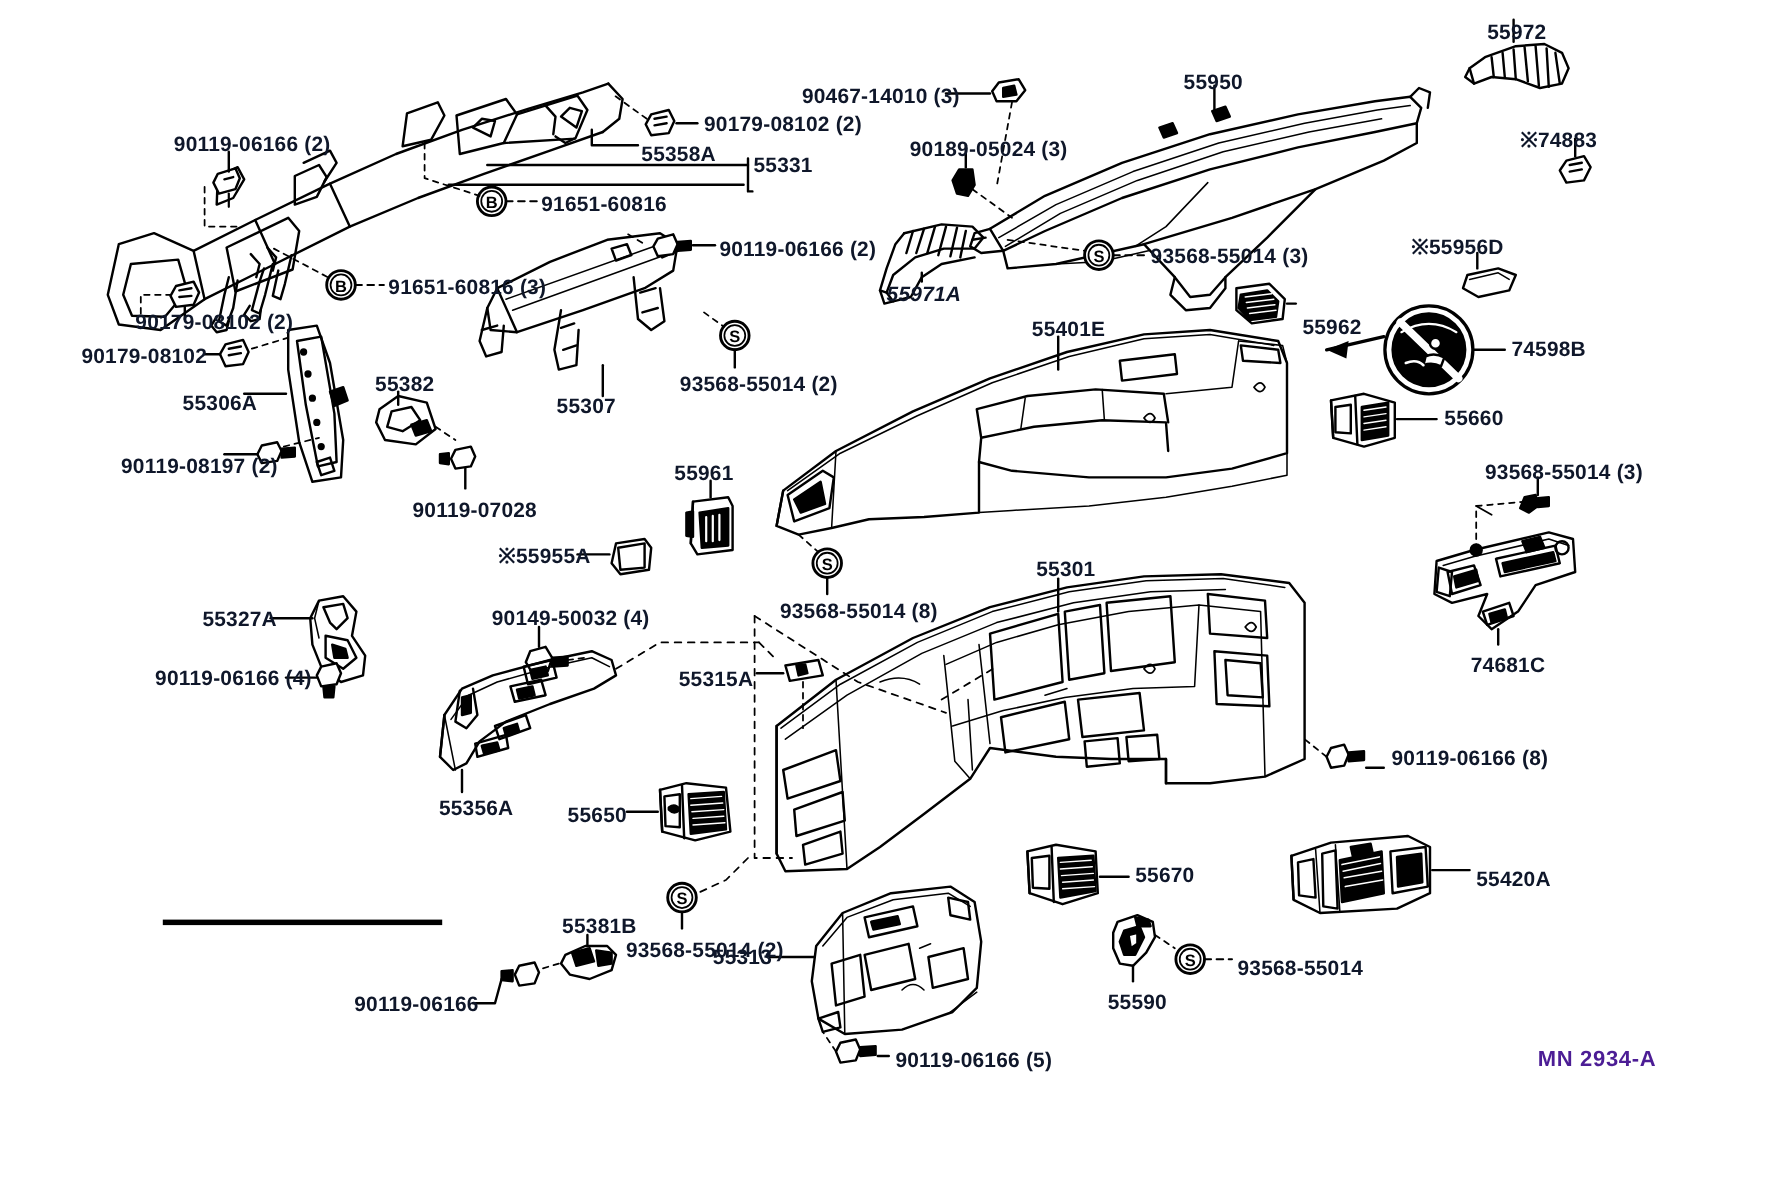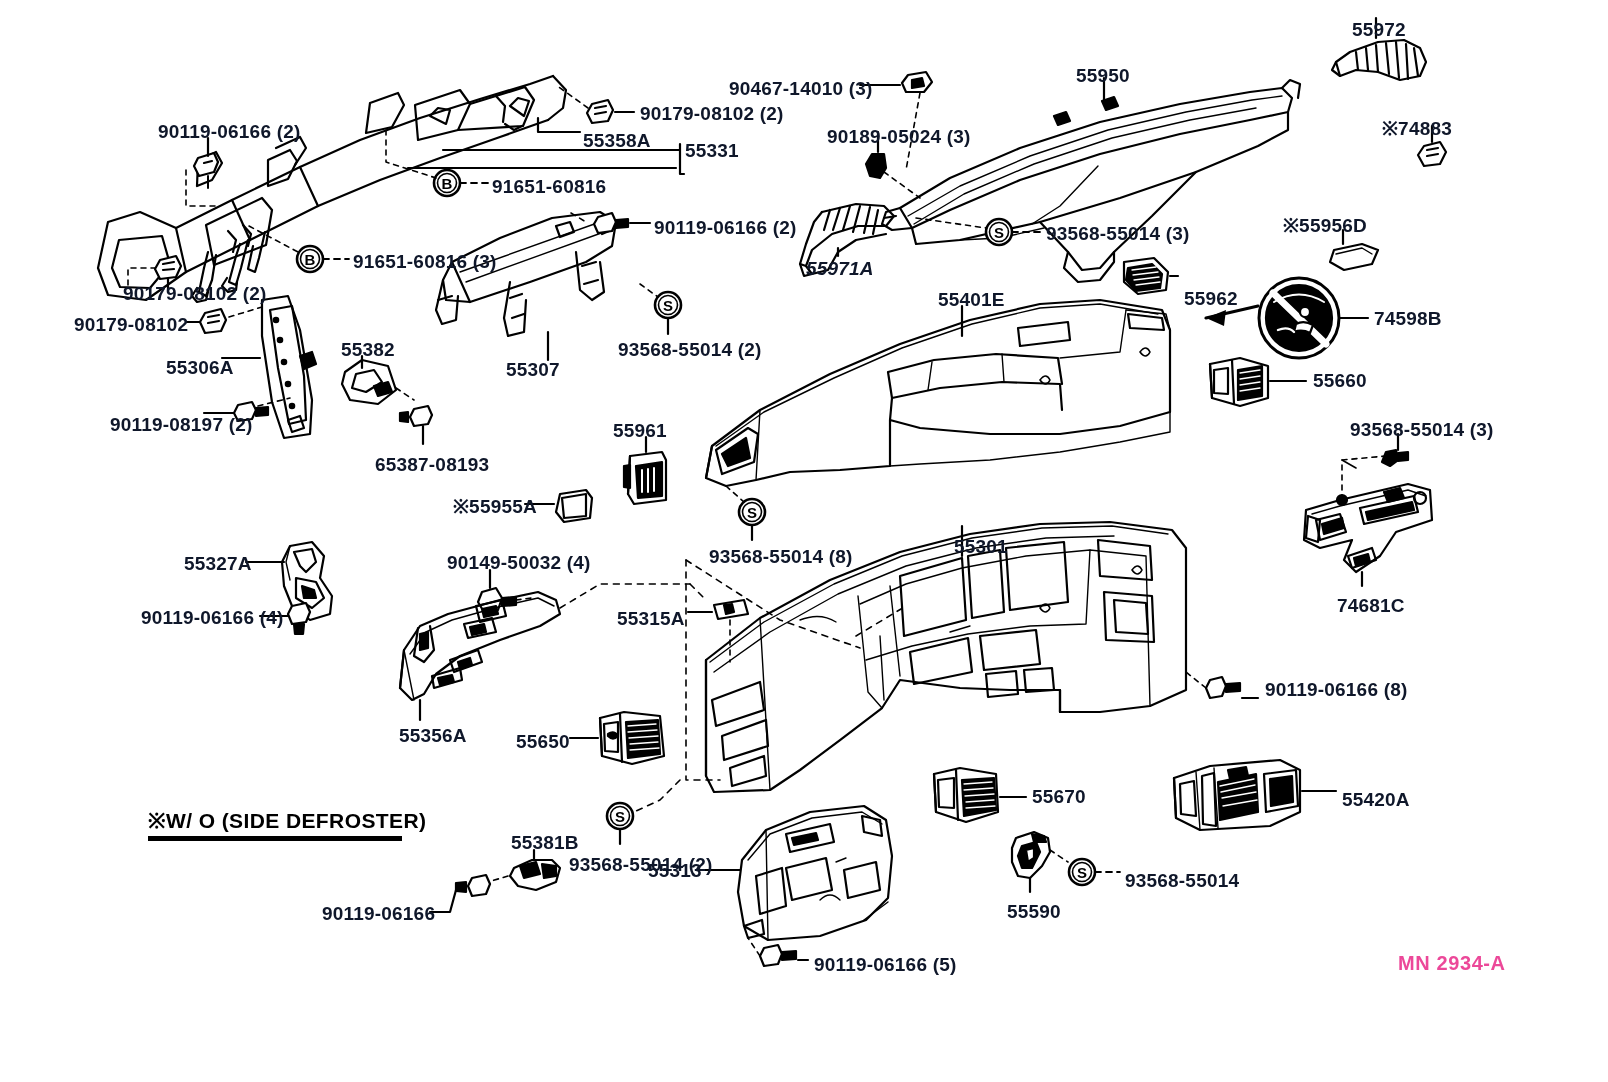--- a/index.html
+++ b/index.html
@@ -32,21 +32,21 @@
   .note-rule{
     position:absolute;
     background:#000;
     height:5px;
   }
   .sheetcode{
     position:absolute;
     font-weight:bold;
     font-size:20px;
     letter-spacing:0.6px;
-    color:#ec4899;
+    color:#4c1d95;
     white-space:nowrap;
   }
   svg.art{
     position:absolute;left:0;top:0;
     width:1608px;height:1082px;
     pointer-events:none;
   }
   .ast{font-size:19px;}
 </style>
 </head>
@@ -568,21 +568,21 @@
     <div class="lbl" style="left:640px;top:104px;">90179-08102 (2)</div>
     <div class="lbl" style="left:583px;top:131px;">55358A</div>
     <div class="lbl" style="left:685px;top:141px;">55331</div>
     <div class="lbl" style="left:492px;top:177px;">91651-60816</div>
     <div class="lbl" style="left:353px;top:252px;">91651-60816 (3)</div>
     <div class="lbl" style="left:123px;top:284px;">90179-08102 (2)</div>
     <div class="lbl" style="left:74px;top:315px;">90179-08102</div>
     <div class="lbl" style="left:166px;top:358px;">55306A</div>
     <div class="lbl" style="left:84px;top:415px;margin-left:26px;">90119-08197 (2)</div>
     <div class="lbl" style="left:341px;top:340px;">55382</div>
-    <div class="lbl" style="left:375px;top:455px;">65387-08193</div>
+    <div class="lbl" style="left:375px;top:455px;">90119-07028</div>
     <div class="lbl" style="left:654px;top:218px;">90119-06166 (2)</div>
     <div class="lbl" style="left:506px;top:360px;">55307</div>
     <div class="lbl" style="left:618px;top:340px;">93568-55014 (2)</div>
     <div class="lbl" style="left:729px;top:79px;">90467-14010 (3)</div>
     <div class="lbl" style="left:827px;top:127px;">90189-05024 (3)</div>
     <div class="lbl" style="left:1076px;top:66px;">55950</div>
     <div class="lbl" style="left:1046px;top:224px;">93568-55014 (3)</div>
     <div class="lbl" style="left:806px;top:259px;font-style:italic;">55971A</div>
     <div class="lbl" style="left:1352px;top:20px;">55972</div>
 
@@ -597,41 +597,38 @@
     <div class="lbl" style="left:1374px;top:309px;">74598B</div>
     <div class="lbl" style="left:1313px;top:371px;">55660</div>
     <div class="lbl" style="left:938px;top:290px;">55401E</div>
     <div class="lbl" style="left:613px;top:421px;">55961</div>
 
     <div class="lbl" style="left:453px;top:497px;">
       <span class="ast">※</span><span>55955A</span>
     </div>
 
     <div class="lbl" style="left:709px;top:547px;">93568-55014 (8)</div>
-    <div class="lbl" style="left:942px;top:537px;margin-left:12px;">55301</div>
+    <div class="lbl" style="left:942px;top:509px;">55301</div>
     <div class="lbl" style="left:1350px;top:420px;">93568-55014 (3)</div>
     <div class="lbl" style="left:1337px;top:596px;">74681C</div>
     <div class="lbl" style="left:184px;top:554px;">55327A</div>
     <div class="lbl" style="left:141px;top:608px;">90119-06166 (4)</div>
     <div class="lbl" style="left:447px;top:553px;">90149-50032 (4)</div>
     <div class="lbl" style="left:617px;top:609px;">55315A</div>
     <div class="lbl" style="left:399px;top:726px;">55356A</div>
     <div class="lbl" style="left:516px;top:732px;">55650</div>
     <div class="lbl" style="left:1265px;top:680px;">90119-06166 (8)</div>
     <div class="lbl" style="left:1032px;top:787px;">55670</div>
     <div class="lbl" style="left:1342px;top:790px;">55420A</div>
     <div class="lbl" style="left:511px;top:833px;">55381B</div>
     <div class="lbl" style="left:569px;top:855px;">93568-55014 (2)</div>
     <div class="lbl" style="left:648px;top:861px;">55313</div>
     <div class="lbl" style="left:1125px;top:871px;">93568-55014</div>
     <div class="lbl" style="left:1007px;top:902px;">55590</div>
     <div class="lbl" style="left:322px;top:904px;">90119-06166</div>
     <div class="lbl" style="left:814px;top:955px;">90119-06166 (5)</div>
   </div>
 
-  <div class="note" style="left:148px;top:806px;">
-    <span>※</span><span>W/ O (SIDE  DEFROSTER)</span>
-  </div>
   <div class="note-rule" style="left:148px;top:836px;width:254px;"></div>
 
   <div class="sheetcode" style="left:1398px;top:952px;">MN  2934-A</div>
 
 </div>
 
 </body></html>

